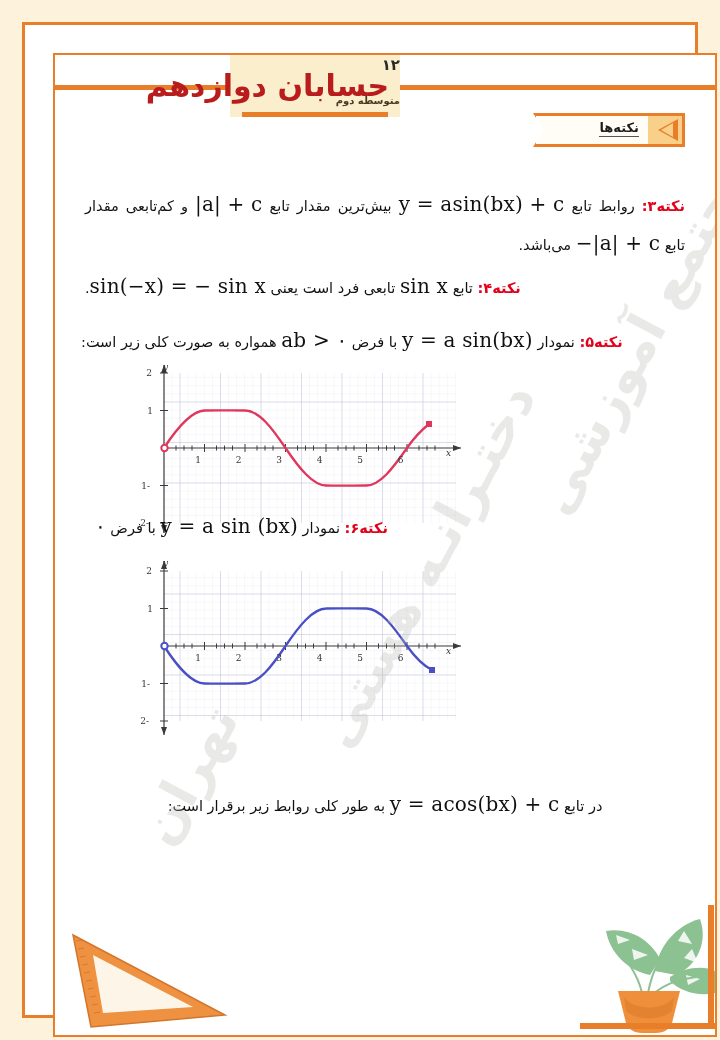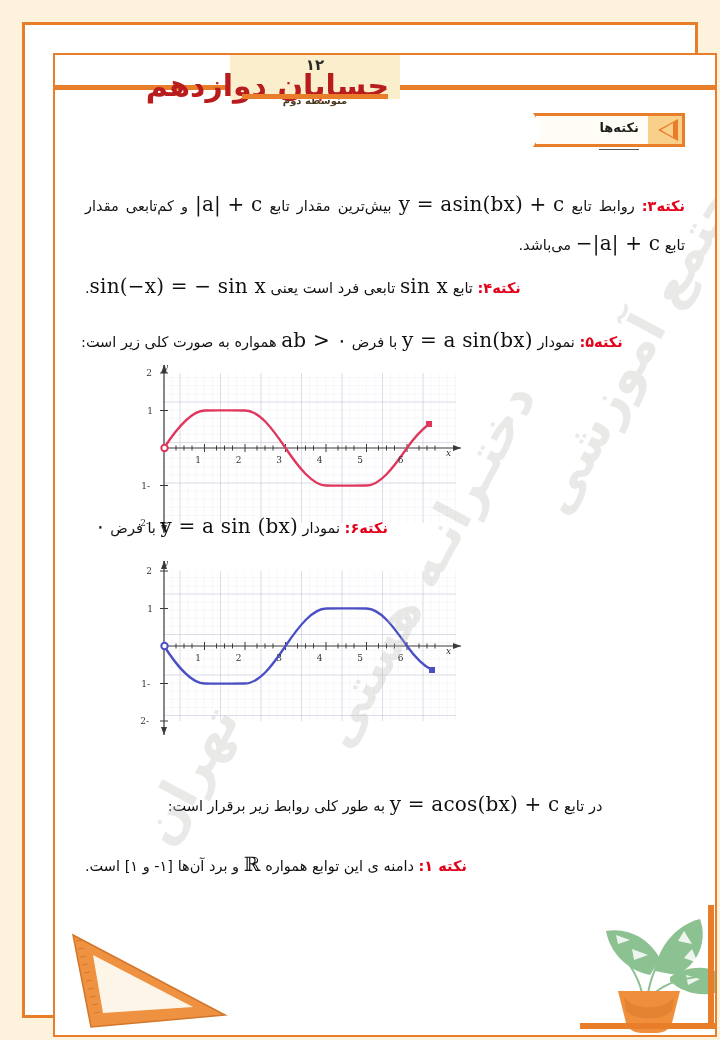--- a/index.html
+++ b/index.html
@@ -22,23 +22,23 @@
     position:absolute;left:28px;top:28px;
     width:664px;height:984px;
     box-sizing:border-box;
     border:2px solid #e87e2a;
     background:#ffffff;
     overflow:hidden;
   }
   
   #masthead{
     position:absolute;left:175px;top:0px;
-    width:170px;height:44px;
+    width:170px;height:62px;
     background:#faeecd;
-    text-align:center;
+    text-align:right;
     z-index:6;
   }
   #masthead .bar-under{
     position:absolute;left:12px;bottom:0;width:146px;height:5px;background:#e87e2a;
   }
   #mast-num{
     position:absolute;left:0;right:0;top:1px;
     font-size:15px;font-weight:bold;color:#2a2a28;
     letter-spacing:1px;
     font-family:"DejaVu Sans",sans-serif;
@@ -85,21 +85,21 @@
   #notes-banner .tri-in{
     position:absolute;right:12px;top:10px;
     width:0;height:0;
     border-top:7px solid transparent;
     border-bottom:7px solid transparent;
     border-right:12px solid #f8d08a;
   }
   #notes-label{
     position:absolute;right:46px;top:7px;
     font-size:13px;font-weight:bold;color:#1d1d1b;
-    border-bottom:1px solid #555;padding-bottom:14px;
+    border-bottom:1px solid #555;padding-bottom:1px;
   }
 
   
   .note-line{
     position:absolute;
     font-size:14.5px;color:#111;line-height:1.95;
     direction:rtl;text-align:justify;
   }
   .note-tag{color:#e2001a;font-weight:bold;text-align:center;}
   .mth{
@@ -331,23 +331,20 @@
           <text x="312" y="101" font-style="italic">x</text>
           <text x="29" y="13" font-style="italic">y</text>
         </g>
       </svg>
     </div>
 
     <div class="note-line" id="formula-intro">
       <span>در تابع </span><span class="mth">y = acos(bx) + c</span><span> به طور کلی روابط زیر برقرار است:</span>
     </div>
 
-    <div class="note-line" id="bottom1">
-      <span class="note-tag">نکته ۱:</span><span> دامنه ی این توابع همواره </span><span class="mth">ℝ</span><span> و برد آن‌ها </span><span>[۱- و ۱]</span><span> است.</span>
-    </div>
 
 
     <svg id="plant" viewBox="0 0 135 130">
       <g fill="#8cc191">
         <path d="M70 70 C 48 66 30 48 26 26 C 48 22 70 34 80 54 Z"></path>
         <path d="M75 66 C 78 42 96 20 120 14 C 128 36 118 60 96 70 Z"></path>
         <path d="M90 72 C 104 62 124 60 135 66 L135 88 C 118 92 100 86 90 76 Z"></path>
       </g>
       <g fill="#ffffff" opacity=".85">
         <path d="M36 30 l14 5 -12 4 z"></path>

